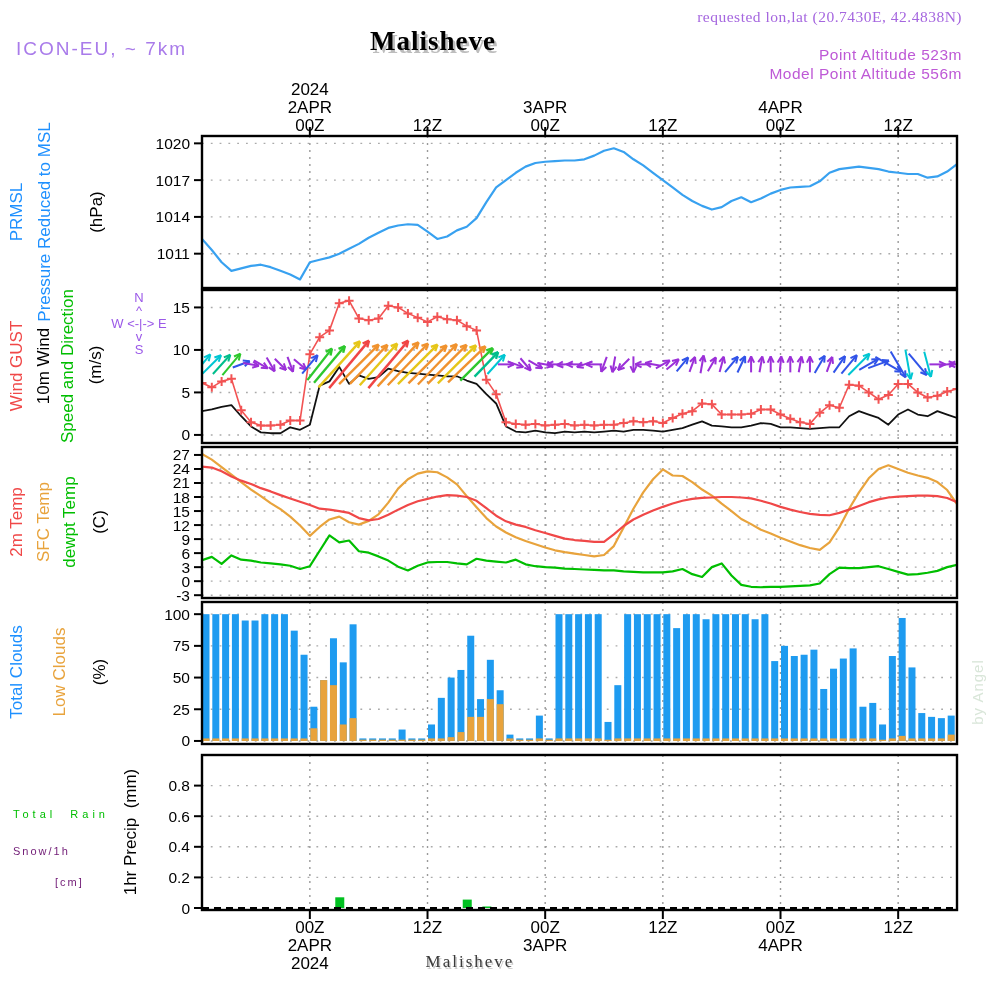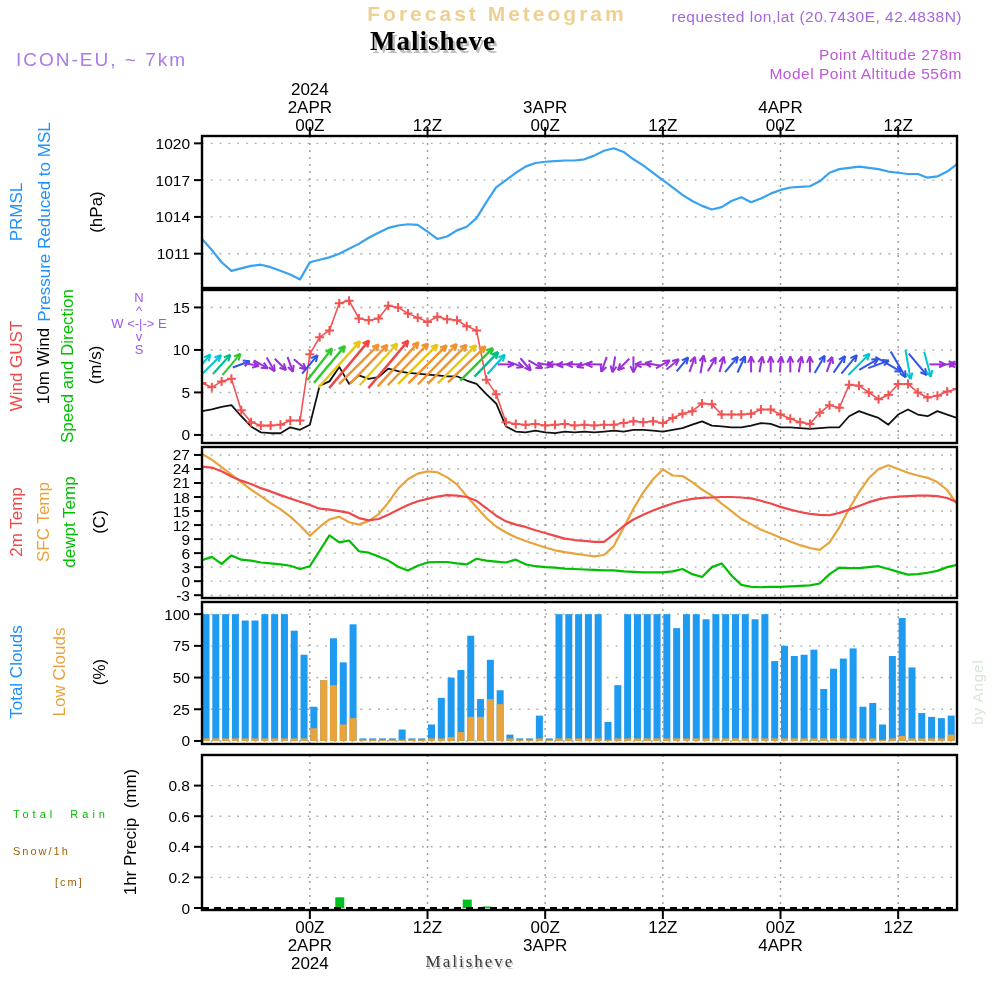--- a/index.html
+++ b/index.html
@@ -9,41 +9,40 @@
   .vlab{position:absolute;transform:translate(-50%,-50%) rotate(-90deg);white-space:pre;
         font-size:17px;}
   .hlab{position:absolute;white-space:pre;font-size:11px;}
   #title-main{left:497px;top:2px;transform:translateX(-50%);font-size:21px;letter-spacing:3px;
         color:#EFD093;font-weight:bold;}
   #station-title{left:433px;top:26px;transform:translateX(-50%);
         font-family:"Liberation Serif",serif;font-weight:bold;font-size:27px;letter-spacing:1px;
         color:#000;text-shadow:2.5px 2.5px 0 #bdbdbd;}
   .vio{position:absolute;right:38px;text-align:right;font-size:15.5px;letter-spacing:0.5px;}
   .vio1{color:#A566DF;} .vio2{color:#BE59D6;}
-  #model-label{left:16px;top:49px;font-size:19px;letter-spacing:2px;color:#A97BEA;}
+  #model-label{left:16px;top:38px;font-size:19px;letter-spacing:2px;color:#A97BEA;}
   .c-blue{color:#1E90FF;} .c-red{color:#F04848;} .c-black{color:#000;}
   .c-green{color:#00BE00;} .c-orange{color:#E8A33C;}
-  .c-snow{color:#a16207;}
+  .c-snow{color:#701a75;}
   #compass{position:absolute;left:96px;top:291px;width:86px;height:72px;color:#9B59E8;
         font-size:13px;text-align:center;line-height:13px;}
   #compass div{height:13px;}
   #credit{left:977px;top:692px;font-size:15px;color:#D9E6D9;letter-spacing:1px;}
   #station-bottom{left:470px;top:952px;transform:translateX(-50%);
         font-family:"Liberation Serif",serif;font-size:17px;color:#3a3a3a;letter-spacing:2px;
         text-shadow:1.5px 1.5px 0 #c9c9c9;}
 </style>
 </head>
 <body>
 
 <div id="wrap">
 
-  <div class="abs" id="title-main">Forecast Meteogram</div>
   <div class="abs" id="station-title">Malisheve</div>
-  <div class="vio vio1" style="top:8px;">requested lon,lat (20.7430E, 42.4838N)</div>
-  <div class="vio vio2" style="top:46px;">Point Altitude 278m</div>
+  <div class="vio vio1" style="top:8px;font-family:Liberation Serif, serif;">requested lon,lat (20.7430E, 42.4838N)</div>
+  <div class="vio vio2" style="top:46px;">Point Altitude 523m</div>
   <div class="vio vio2" style="top:65px;text-align:right;">Model Point Altitude 556m</div>
   <div class="abs" id="model-label">ICON-EU, ~ 7km</div>
 
   <div class="vlab c-blue" style="left:17px;top:212px;">PRMSL</div>
   <div class="vlab c-blue" style="left:45px;top:222px;">Pressure Reduced to MSL</div>
   <div class="vlab c-black" style="left:97px;top:212px;">(hPa)</div>
 
   <div class="vlab c-red" style="left:17px;top:366px;">Wind GUST</div>
   <div class="vlab c-black" style="left:44px;top:366px;">10m Wind</div>
   <div class="vlab c-green" style="left:68px;top:366px;">Speed and Direction</div>

